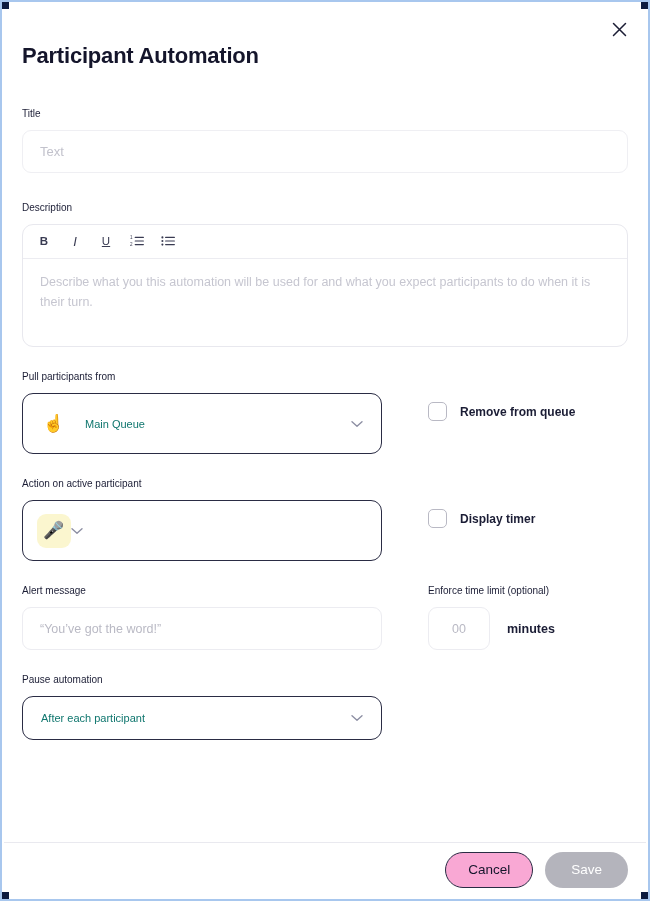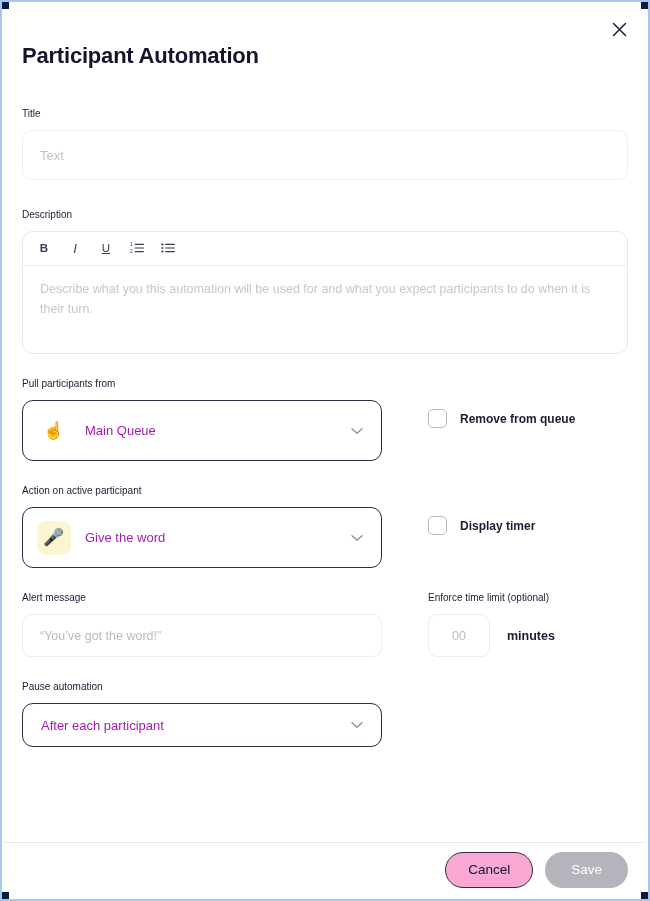--- a/index.html
+++ b/index.html
@@ -79,21 +79,21 @@
     font-size: 10px;
     color: #1b1d35;
     line-height: 1.2;
   }
 
   
   .title-block { margin-top: 40px; }
   .text-input {
     margin-top: 10px;
     width: 100%;
-    height: 50px;
+    height: 43px;
     border: 1px solid #efeff3;
     border-radius: 9px;
     background: #ffffff;
     padding: 0 17px;
     font-family: "Liberation Sans", sans-serif;
     font-size: 13px;
     color: #1b1d35;
     outline: none;
   }
   .text-input::placeholder { color: #c2c2cc; }
@@ -175,22 +175,22 @@
     display: flex;
     align-items: center;
     justify-content: center;
     font-size: 17px;
     line-height: 1;
   }
   .select-icon.tinted { background: #fbf6cf; }
   .select-value {
     flex: 1 1 auto;
     padding-left: 14px;
-    font-size: 13px;
-    color: #a21caf;
+    font-size: 11px;
+    color: #0f766e;
   }
   .select.plain .select-value { padding-left: 4px; }
   .chevron {
     flex: 0 0 auto;
     color: #8d8fa3;
     display: flex;
     align-items: center;
     margin-right: 4px;
   }
 
@@ -371,21 +371,20 @@
             <span class="checkbox-label">Remove from queue</span>
           </div>
         </div>
       </div>
 
       <div class="row sec">
         <div class="col-left">
           <div class="field-label">Action on active participant</div>
           <div class="select">
             <span class="select-icon tinted">🎤</span>
-            <span class="select-value">Give the word</span>
             <span class="chevron">
               <svg width="12" height="8" viewBox="0 0 12 8" fill="none" aria-hidden="true">
                 <path d="M1 1.8 L6 6.2 L11 1.8" stroke="#8d8fa3" stroke-width="1.4" stroke-linecap="round" stroke-linejoin="round"></path>
               </svg>
             </span>
           </div>
         </div>
         <div class="col-right">
           <div class="checkbox-row">
             <span class="checkbox"></span>

